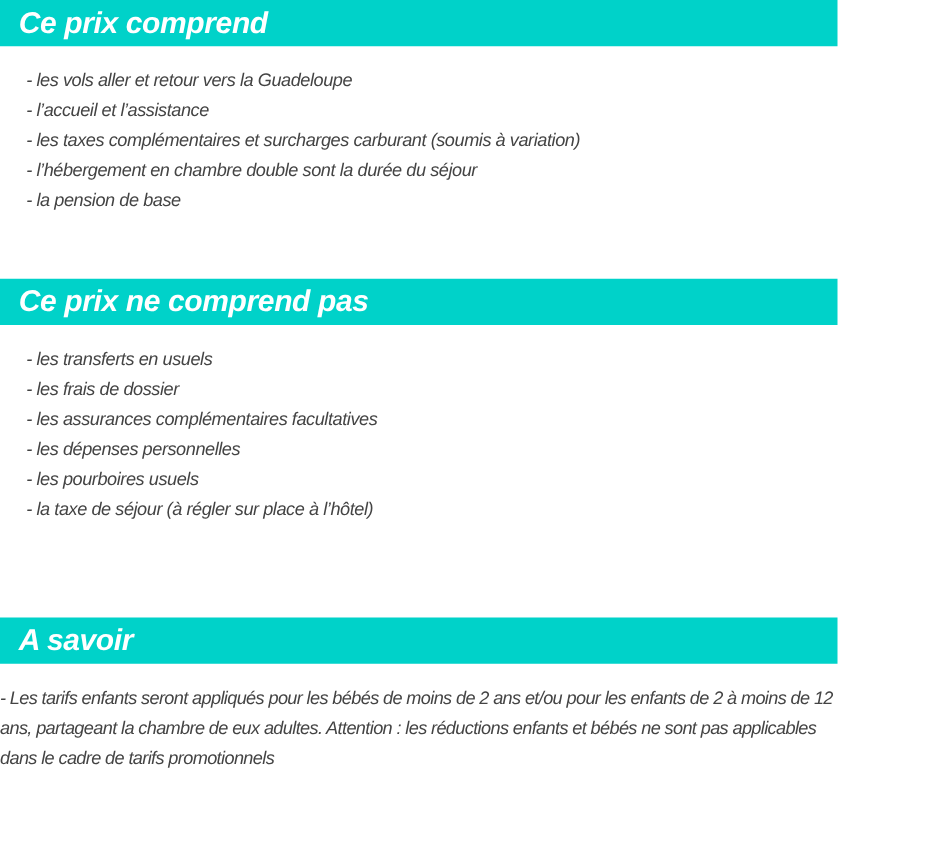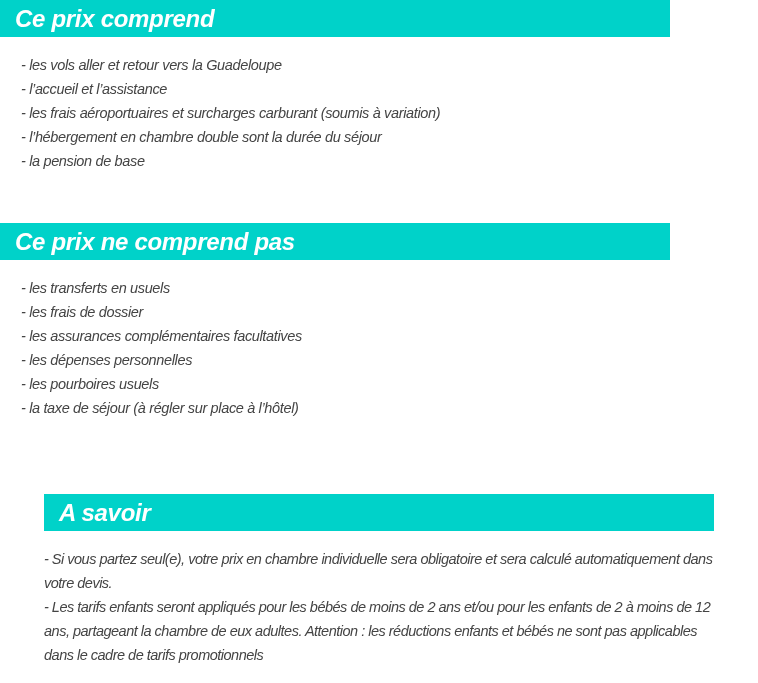--- a/index.html
+++ b/index.html
@@ -22,37 +22,36 @@
     }
   </style>
 </head>
 <body>
 
 <div class="section" style="top:0px;">
   <div class="bar">Ce prix comprend</div>
   <div class="list">
     <div class="line">- les vols aller et retour vers la Guadeloupe</div>
     <div class="line">- l’accueil et l’assistance</div>
-    <div class="line">- les frais aéroportuaires et surcharges carburant (soumis à variation)</div>
+    <div class="line">- les taxes complémentaires et surcharges carburant (soumis à variation)</div>
     <div class="line">- l’hébergement en chambre double sont la durée du séjour</div>
     <div class="line">- la pension de base</div>
   </div>
 </div>
 
 <div class="section" style="top:223px;">
   <div class="bar">Ce prix ne comprend pas</div>
   <div class="list">
     <div class="line">- les transferts en usuels</div>
     <div class="line">- les frais de dossier</div>
     <div class="line">- les assurances complémentaires facultatives</div>
     <div class="line">- les dépenses personnelles</div>
     <div class="line">- les pourboires usuels</div>
     <div class="line">- la taxe de séjour (à régler sur place à l’hôtel)</div>
   </div>
 </div>
 
-<div class="section" style="top:494px;padding-left:44px;">
+<div class="section" style="top:494px;">
   <div class="bar">A savoir</div>
   <div class="list">
-    <div class="para">- Si vous partez seul(e), votre prix en chambre individuelle sera obligatoire et sera calculé automatiquement dans votre devis.</div>
     <div class="para">- Les tarifs enfants seront appliqués pour les bébés de moins de 2 ans et/ou pour les enfants de 2 à moins de 12 ans, partageant la chambre de eux adultes. Attention : les réductions enfants et bébés ne sont pas applicables dans le cadre de tarifs promotionnels</div>
   </div>
 </div>
 
 </body></html>

